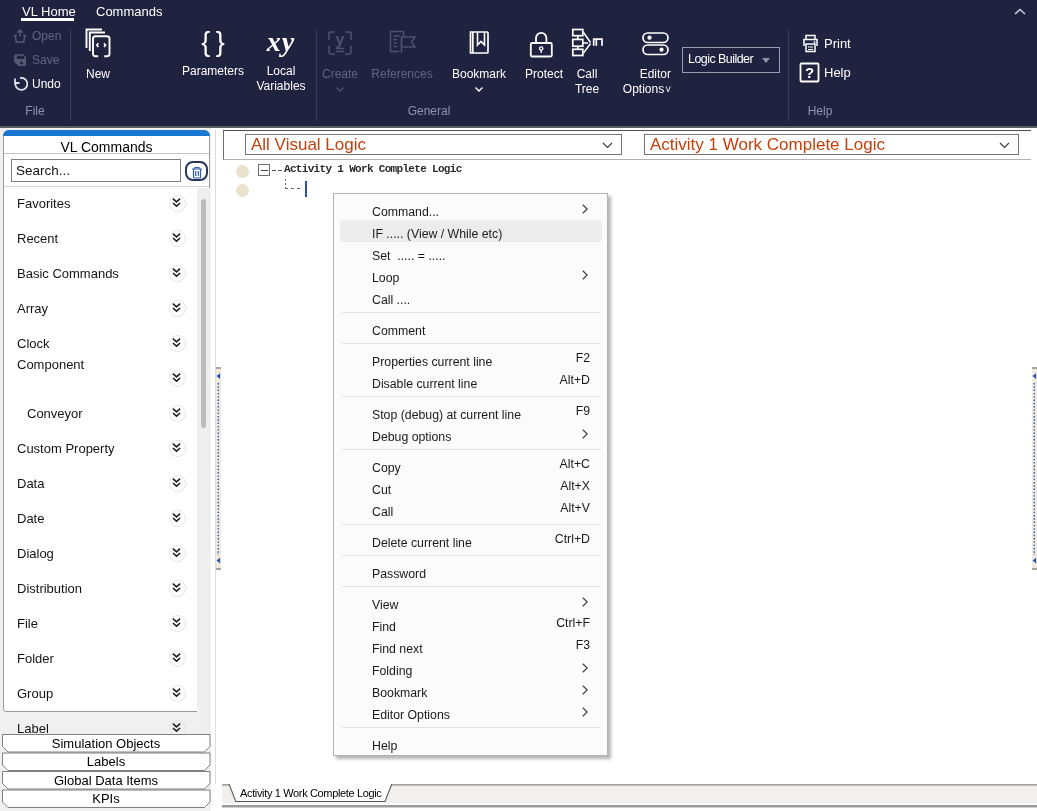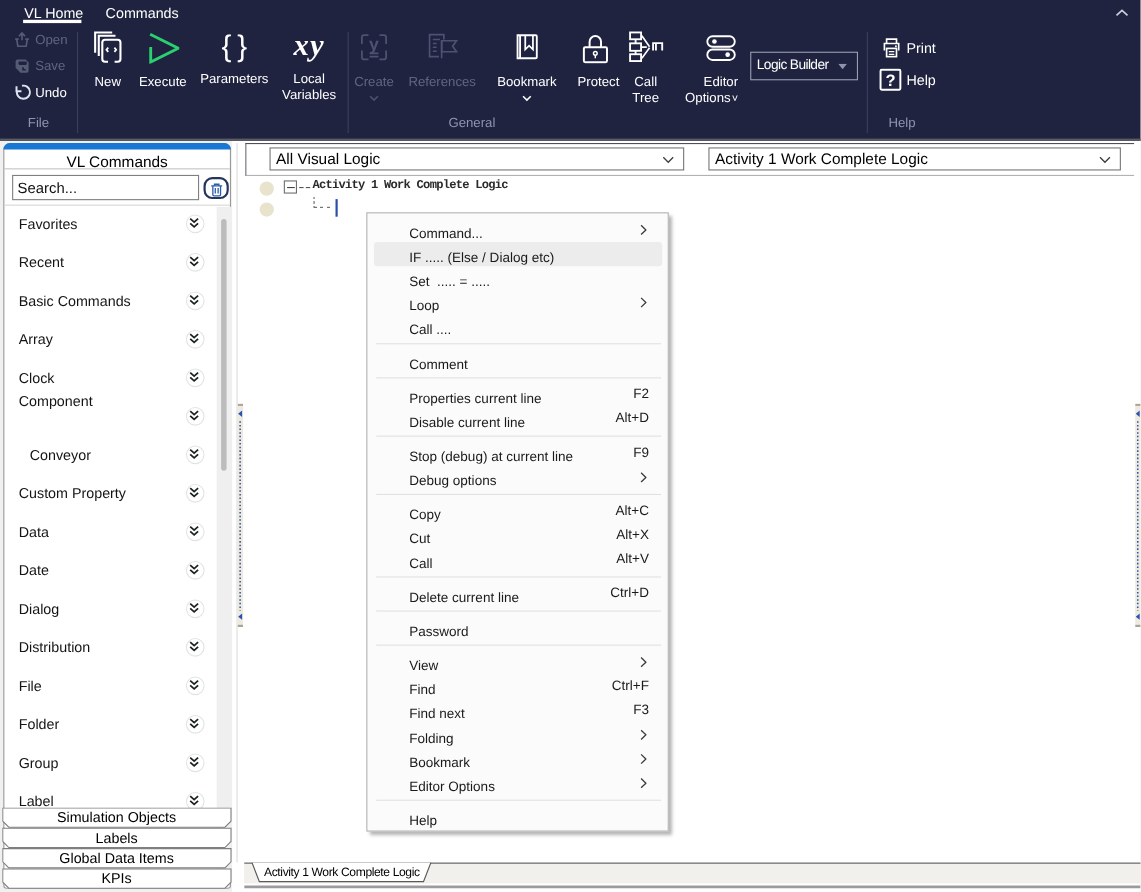--- a/index.html
+++ b/index.html
@@ -10,26 +10,26 @@
   
   #ribbon{left:0;top:0;width:1037px;height:126px;background:#1f2340;border-bottom:2px solid #5b5b63;}
   .rtab{position:absolute;top:4px;color:#fff;font-size:13px;}
   .grouplabel{position:absolute;color:#8f94ad;font-size:12px;top:104px;width:120px;text-align:center;}
   .vsep{position:absolute;top:29px;height:92px;width:1px;background:#3b3f5e;}
   .rbtn{position:absolute;top:28px;width:64px;text-align:center;color:#fff;font-size:12px;}
   .rbtn .lbl{margin-top:6px;line-height:15px;}
   .dim{color:#60657f;}
   .smallrow{position:absolute;left:12px;color:#fff;font-size:12px;display:flex;align-items:center;gap:4px;}
   
-  #panel{left:3px;top:130px;width:207px;height:678px;background:#fff;border:1px solid #9a9a9a;border-radius:6px 6px 3px 3px;box-sizing:border-box;}
+  #panel{left:3px;top:130px;width:207px;height:582px;background:#fff;border:1px solid #9a9a9a;border-radius:6px 6px 3px 3px;box-sizing:border-box;}
   .pitem{position:absolute;left:13px;font-size:13px;color:#141414;}
   .pchev{position:absolute;left:165px;width:15px;height:15px;border:1px solid #e3e3e3;border-radius:50%;}
   
   #topbar{left:223px;top:130px;width:808px;height:30px;background:#fff;border-top:1.5px solid #50505a;border-left:1.5px solid #6d6d75;border-bottom:1px solid #b2b2b2;box-sizing:border-box;}
-  .combo{position:absolute;top:134px;height:21px;background:#fff;border:1px solid #767676;box-sizing:border-box;font-size:14px;color:#000000;line-height:19px;padding-left:5px;}
+  .combo{position:absolute;top:134px;height:21px;background:#fff;border:1px solid #767676;box-sizing:border-box;font-size:17px;color:#c2410c;line-height:19px;padding-left:5px;}
   #canvas{left:223px;top:160px;width:808px;height:624px;background:#fff;}
   
   #menu{left:333px;top:193px;width:275px;height:563px;background:#fbfbfb;border:1px solid #b3b3b3;box-sizing:border-box;box-shadow:3px 3px 3px rgba(90,90,90,.45);}
   .mi{position:absolute;left:6px;width:262px;height:22px;font-size:12.3px;color:#1a1a1a;}
   .mi .t{position:absolute;left:32px;top:7px;text-align:right;}
   .mi .k{position:absolute;right:12px;top:3px;}
   .msep{position:absolute;left:8px;width:259px;height:1px;background:#e2e2e2;}
   .splitter{position:absolute;top:366.5px;width:5px;height:203px;background:#eeeade;}
   .splitter svg{position:absolute;left:0;top:0;}
   
@@ -69,26 +69,20 @@
   <div class="vsep" style="left:70px;"></div>
   <div class="grouplabel" style="left:-25px;">File</div>
 
   <div class="rbtn" style="left:66px;">
     <svg width="26" height="30" viewBox="0 0 26 30">
         <path d="M1.5 20 V1.5 H17 M4.8 23 V4.5 H20" stroke="#fff" stroke-width="1.9" fill="none"></path>
         <path d="M13.2 28.2 H10.5 Q8 28.2 8 25.7 V10.7 Q8 8.2 10.5 8.2 H22 Q24.5 8.2 24.5 10.7 V25.7 Q24.5 28.2 22 28.2 H19.2" stroke="#fff" stroke-width="1.9" fill="none"></path>
         <path d="M13.4 15.3 L11.8 17.2 L13.4 19.1 M19 15.3 L20.6 17.2 L19 19.1" stroke="#fff" stroke-width="1.6" fill="none"></path>
       </svg>
     <div class="lbl">New</div>
-  </div>
-  <div class="rbtn" style="left:116px;">
-    <svg width="30" height="30" viewBox="0 0 30 30">
-        <path d="M3.5 3.2 L29 15.9 L4 28.4 L4 14.7" stroke="#2bd06e" stroke-width="2.6" fill="none" stroke-linejoin="miter"></path>
-      </svg>
-    <div class="lbl">Execute</div>
   </div>
   <div class="rbtn" style="left:181px;">
     <div style="height:30px;font-size:27px;color:#fff;line-height:29px;">{ }</div>
     <div class="lbl">Parameters</div>
   </div>
   <div class="rbtn" style="left:249px;">
     <div style="height:30px;font-family:'Liberation Serif',serif;font-style:italic;font-weight:bold;font-size:28px;color:#fff;line-height:27px;letter-spacing:1px;">xy</div>
     <div class="lbl">Local<br>Variables</div>
   </div>
   <div class="rbtn" style="left:308px;">
@@ -353,21 +347,21 @@
   <text x="18" y="12.5" font-size="11" letter-spacing="-0.35" fill="#000" font-family="Liberation Sans">Activity 1 Work Complete Logic</text>
 </svg>
 <div id="menu" class="abs">
     <div class="mi" style="top:4px;">
       <span class="t">Command...</span>
       <svg width="6" height="10" viewBox="0 0 6 10" style="position:absolute;right:14px;top:6px;">
         <path d="M0.8 0.8 L5.2 5 L0.8 9.2" stroke="#3c3c3c" stroke-width="1.2" fill="none"></path>
       </svg>
     </div>
 <div class="mi" style="top:26px;background:#ececec;border-radius:3px;">
-      <span class="t">IF ..... (Else / Dialog etc)</span>
+      <span class="t">IF ..... (View / While etc)</span>
     </div>
 <div class="mi" style="top:48px;">
       <span class="t">Set&nbsp; ..... = .....</span>
     </div>
 <div class="mi" style="top:70px;">
       <span class="t">Loop</span>
       <svg width="6" height="10" viewBox="0 0 6 10" style="position:absolute;right:14px;top:6px;">
         <path d="M0.8 0.8 L5.2 5 L0.8 9.2" stroke="#3c3c3c" stroke-width="1.2" fill="none"></path>
       </svg>
     </div>

